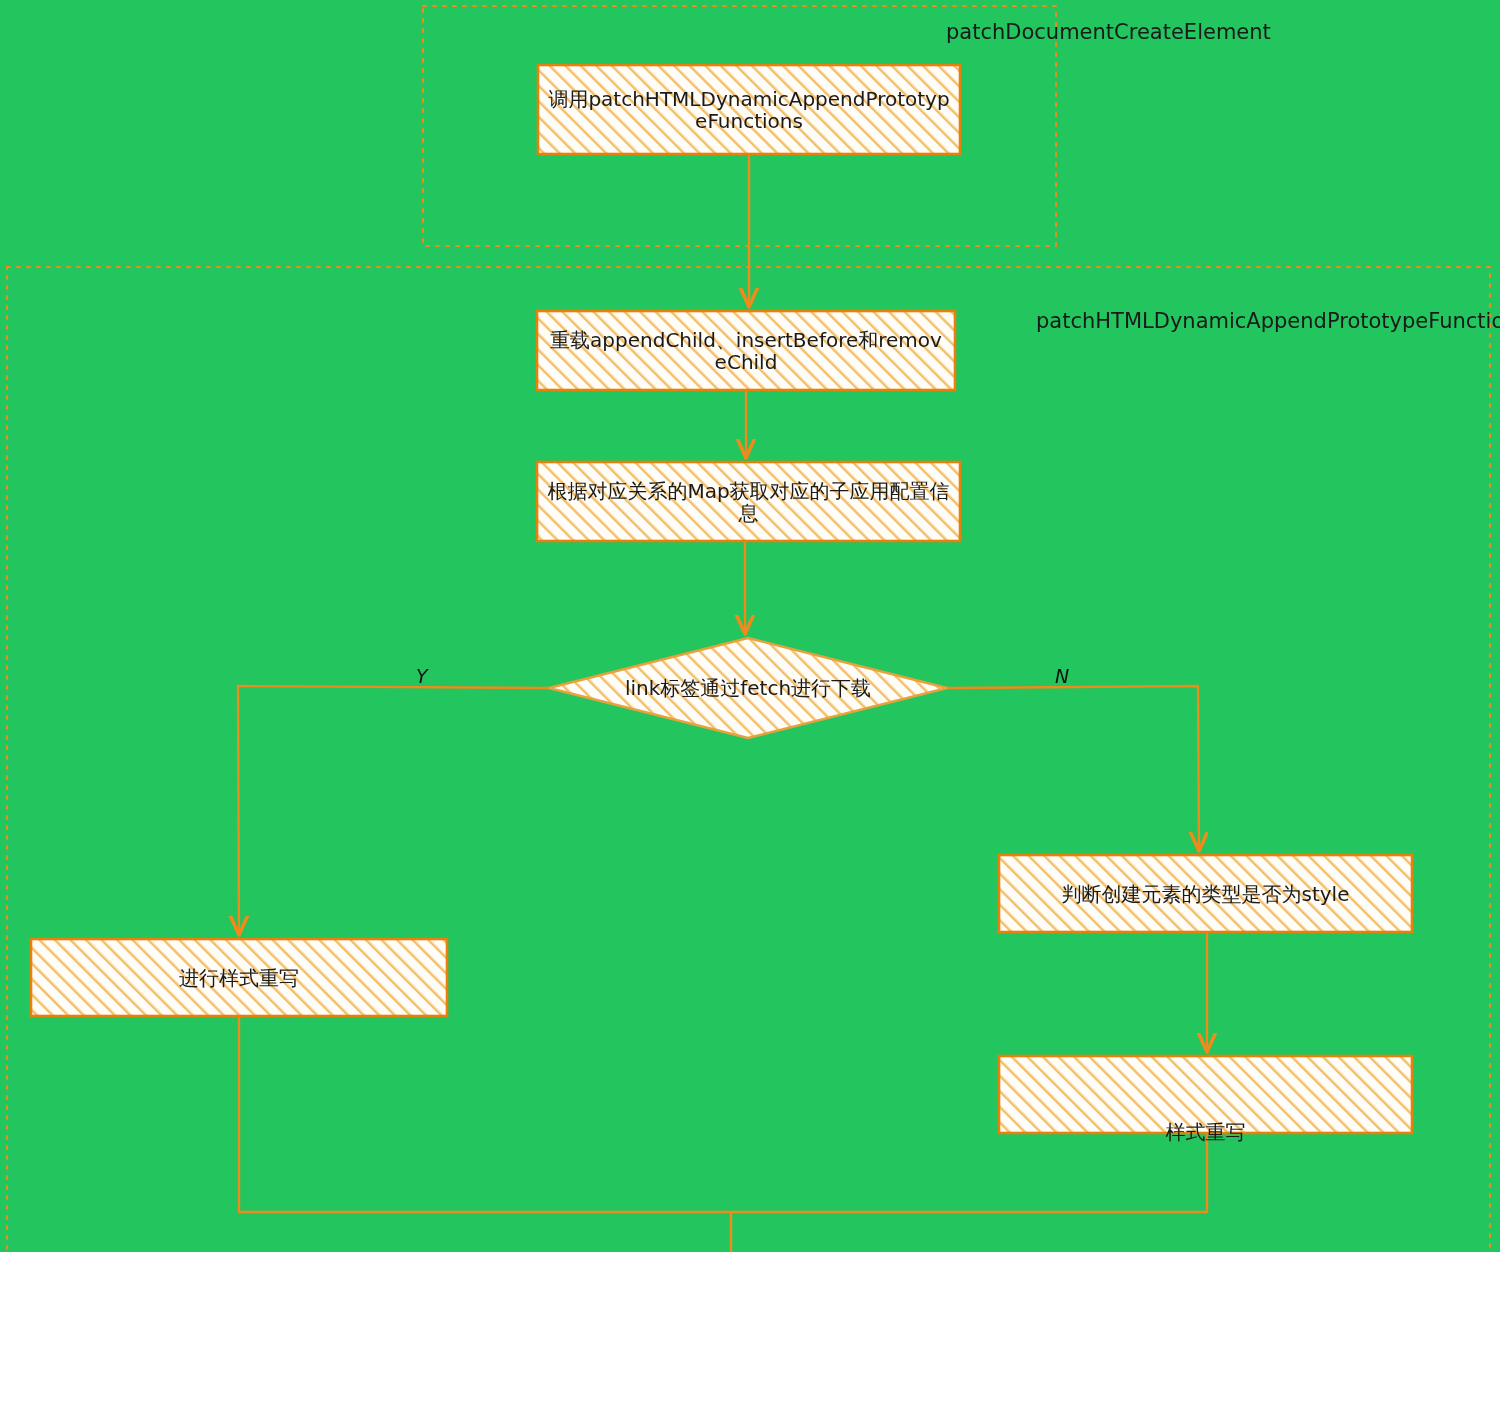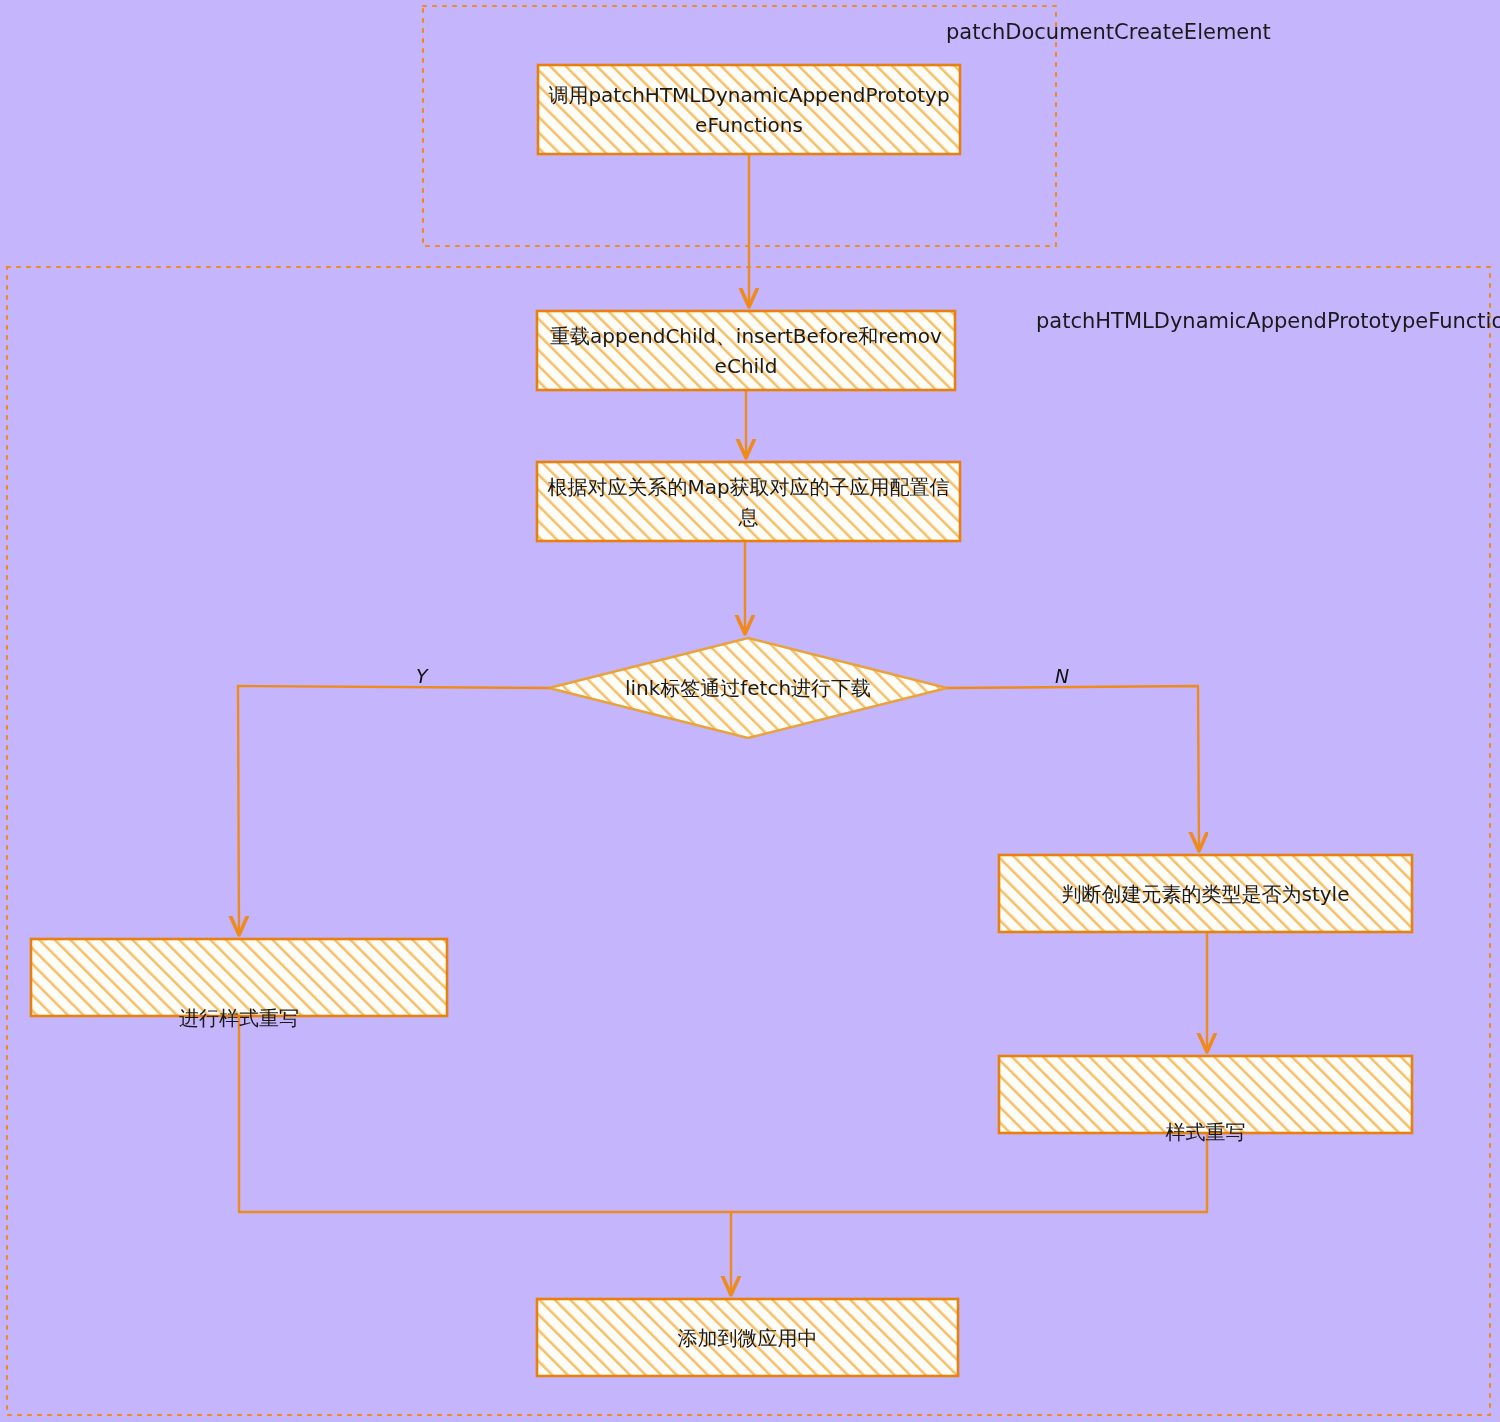--- a/index.html
+++ b/index.html
@@ -6,40 +6,40 @@
     margin: 0;
     padding: 0;
     background: #ffffff;
   }
   body {
     font-family: "DejaVu Sans", "Liberation Sans", sans-serif;
   }
   #canvas-root {
     position: relative;
     width: 1500px;
-    height: 1422px;
-    background: #c4b5fd;
+    height: 1252px;
+    background: #22c55e;
     overflow: hidden;
   }
   svg.flow-layer {
     position: absolute;
     left: 0;
     top: 0;
     width: 1500px;
     height: 1422px;
   }
   .node-label {
     position: absolute;
     display: flex;
     align-items: center;
     justify-content: center;
     text-align: center;
     color: #1a1a1a;
     font-size: 20px;
-    line-height: 30px;
+    line-height: 22px;
     font-family: "DejaVu Sans", "Liberation Sans", sans-serif;
     pointer-events: none;
     white-space: pre-wrap;
     word-break: break-all;
   }
   .cluster-label {
     position: absolute;
     color: #1a1a1a;
     font-size: 21px;
     line-height: 26px;
@@ -136,21 +136,21 @@
   <div class="node-label" style="left:548px; top:65px; width:402px; height:89px;">调用patchHTMLDynamicAppendPrototypeFunctions</div>
 
   <div class="node-label" style="left:545px; top:311px; width:402px; height:79px;">重载appendChild、insertBefore和removeChild</div>
 
   <div class="node-label" style="left:547px; top:462px; width:403px; height:79px;">根据对应关系的Map获取对应的子应用配置信息</div>
 
   <div class="node-label" style="left:589px; top:638px; width:318px; height:100px;">link标签通过fetch进行下载</div>
 
   <div class="node-label" style="left:1009px; top:855px; width:393px; height:77px;">判断创建元素的类型是否为style</div>
 
-  <div class="node-label" style="left:41px; top:939px; width:396px; height:77px;margin-top:40px;">进行样式重写</div>
+  <div class="node-label" style="left:41px; top:939px; width:396px; height:77px;">进行样式重写</div>
 
   <div class="node-label" style="left:1009px; top:1095px; width:393px; height:77px;font-family:Liberation Mono, monospace;">样式重写</div>
 
   <div class="node-label" style="left:547px; top:1299px; width:401px; height:77px;">添加到微应用中</div>
 
   <div class="edge-label" style="left:416px; top:665px;">Y</div>
   <div class="edge-label" style="left:1055px; top:665px;">N</div>
 
 </div>
 

